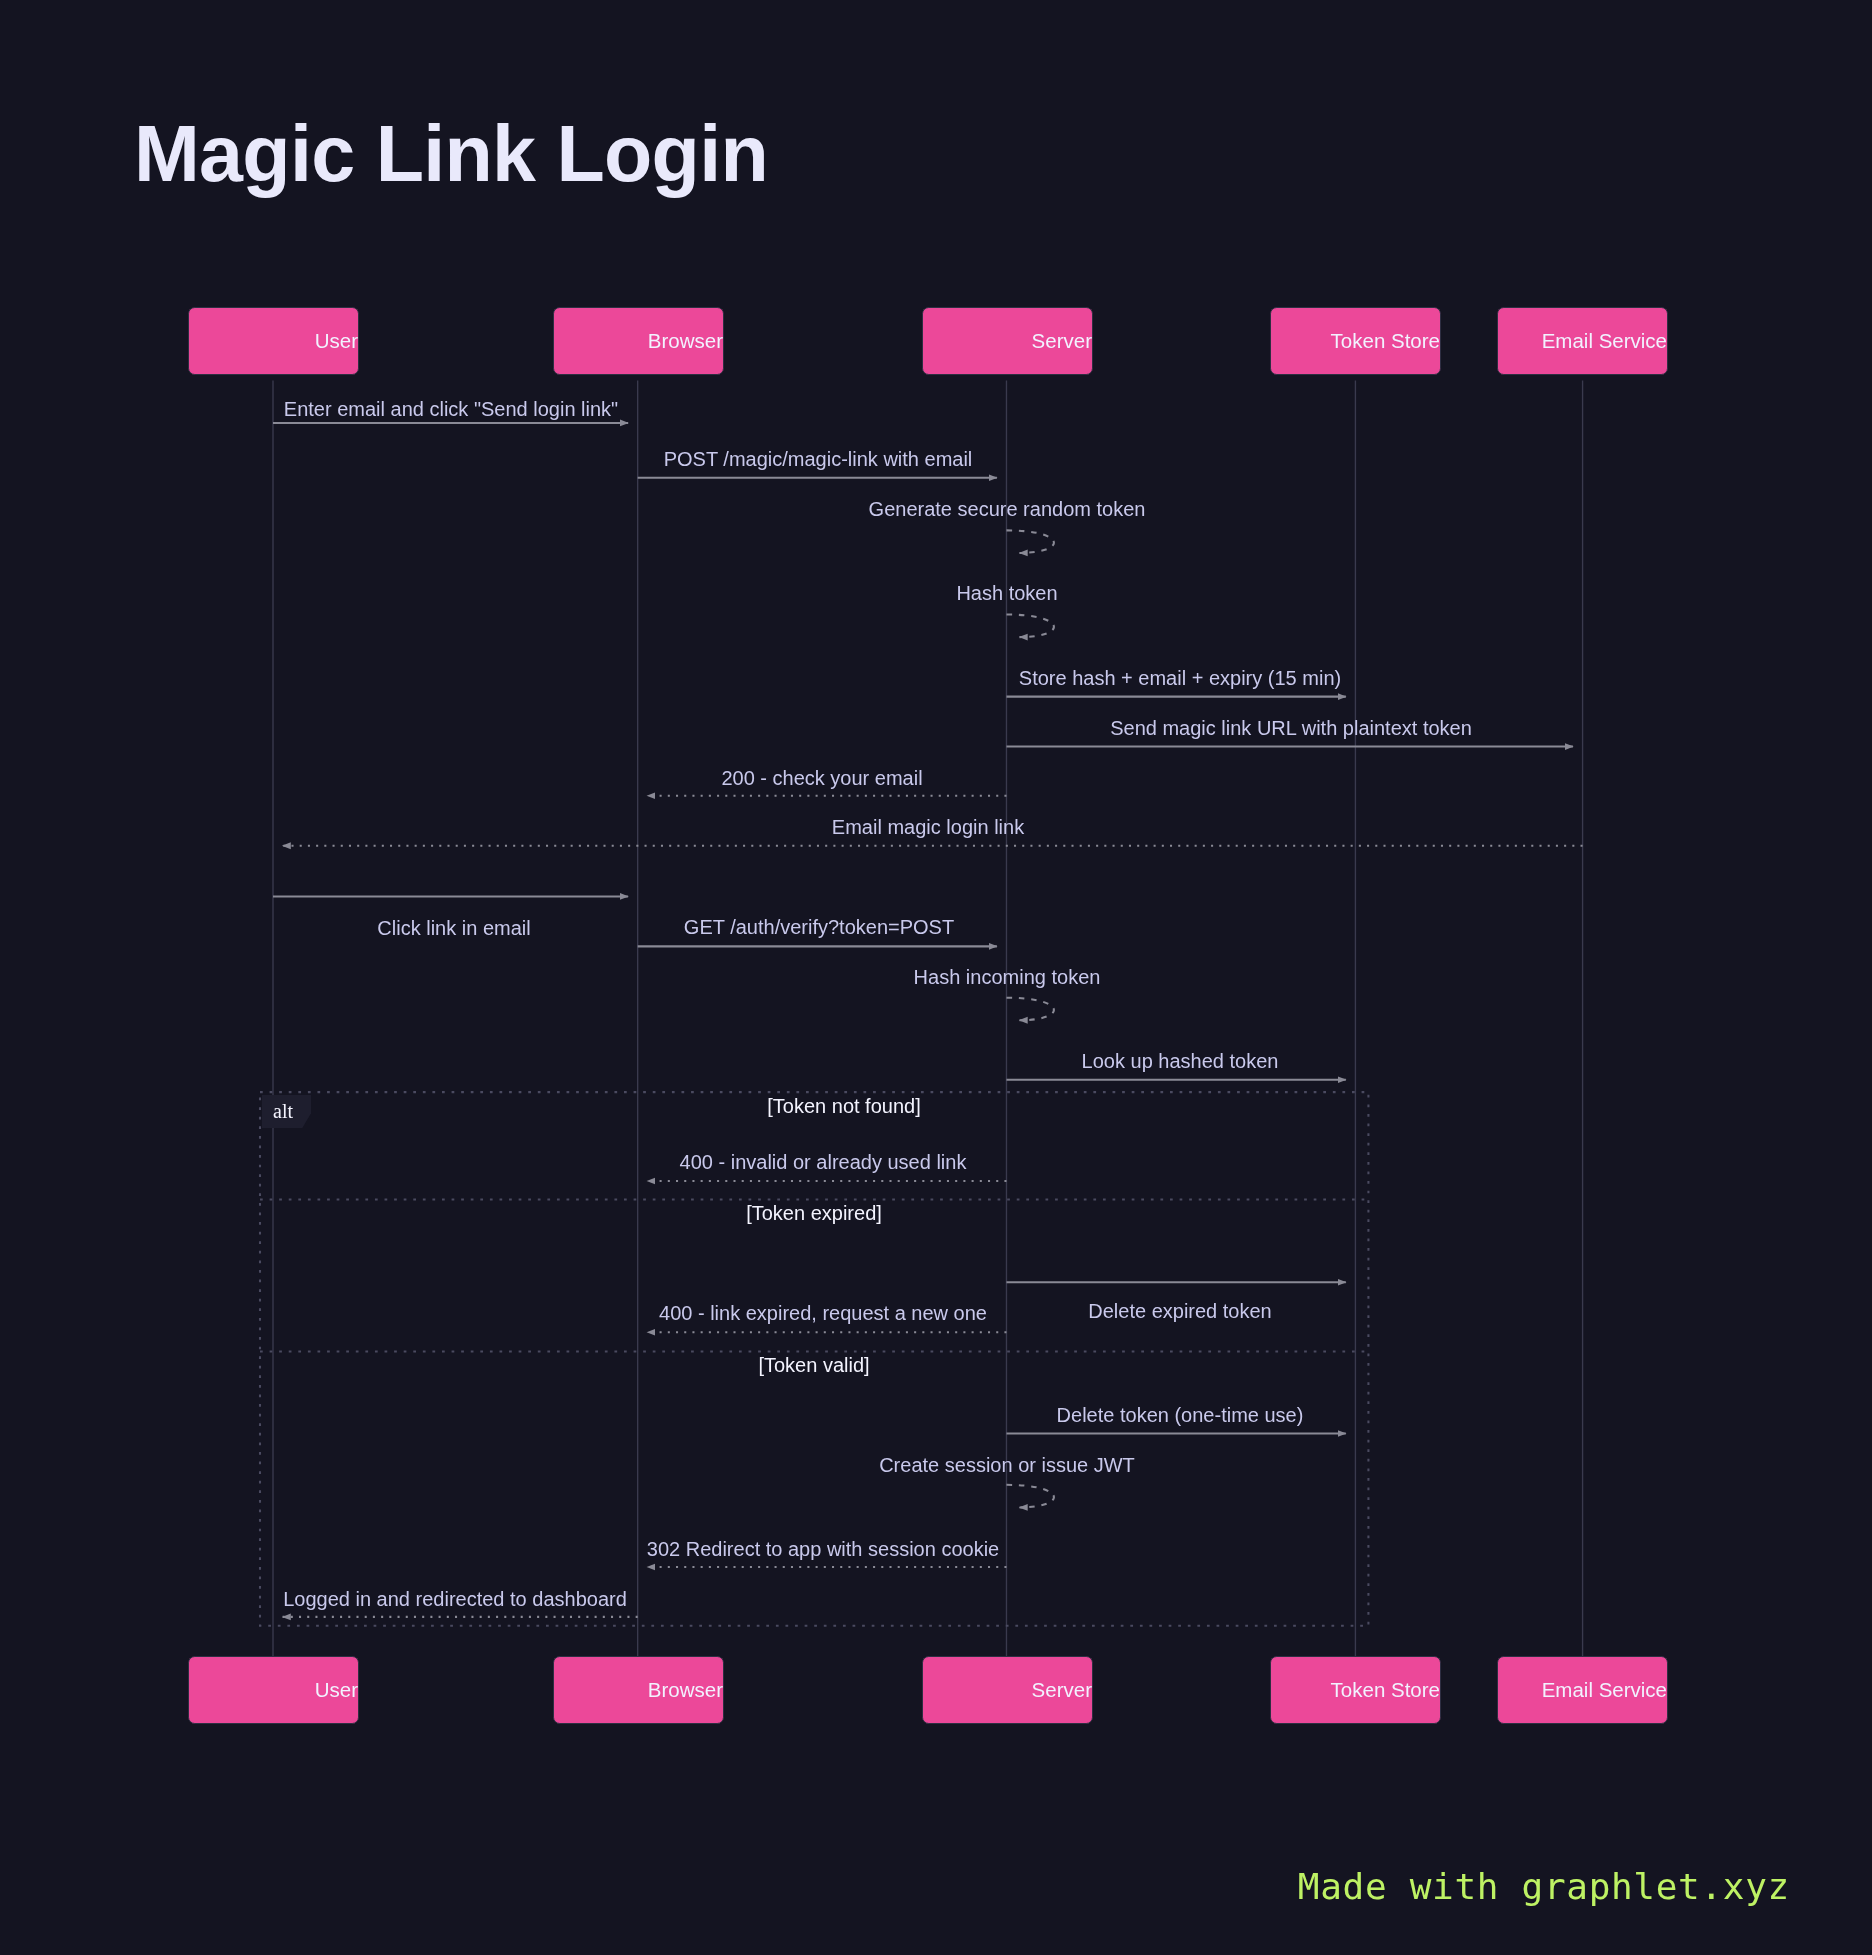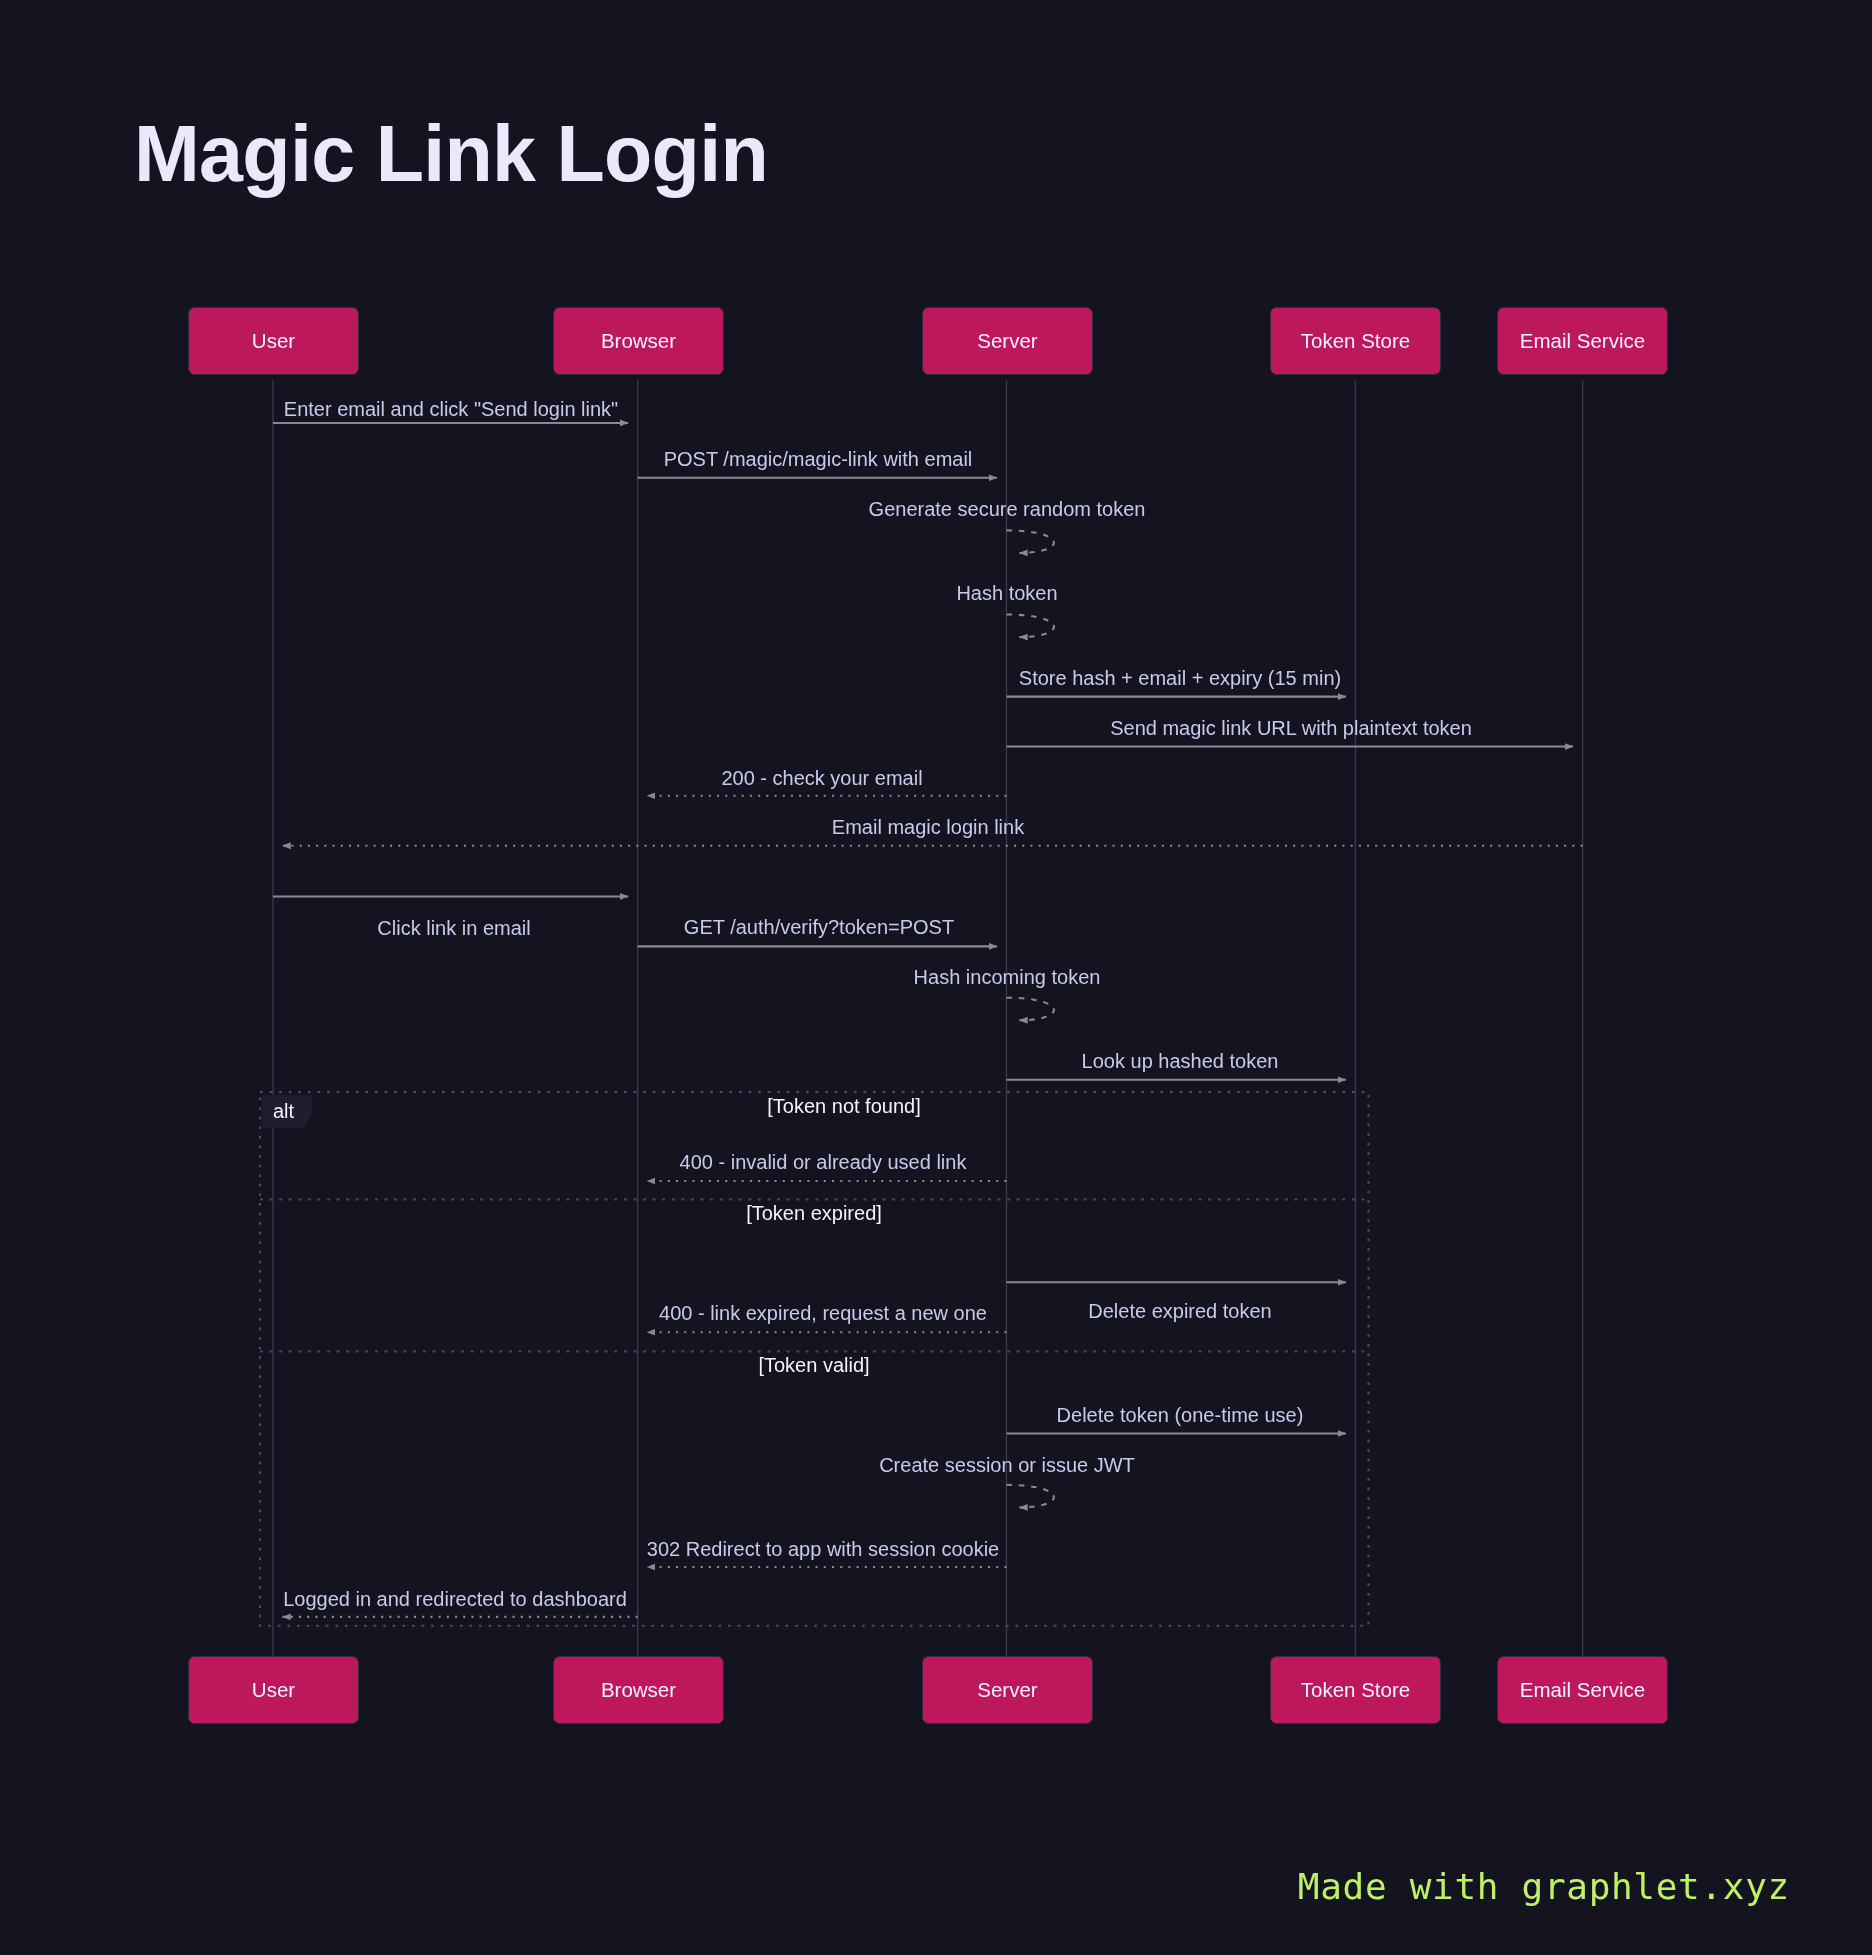--- a/index.html
+++ b/index.html
@@ -26,26 +26,26 @@
     top: 108px;
     font-size: 79px;
     font-weight: bold;
     color: #e9e9fb;
     letter-spacing: -0.7px;
     white-space: nowrap;
   }
   .pbox {
     position: absolute;
     box-sizing: border-box;
-    background: #be185d;
+    background: #ec4899;
     border: 1.4px solid #2e2e42;
     border-radius: 6.8px;
     display: flex;
     align-items: center;
-    justify-content: center;
+    justify-content: flex-end;
     color: #f2f2ff;
     font-size: 20.5px;
     white-space: nowrap;
   }
   .msg-label {
     position: absolute;
     color: #c9c9ec;
     font-size: 20px;
     white-space: nowrap;
     transform: translateX(-50%);
@@ -58,20 +58,21 @@
     transform: translateX(-50%);
   }
   .alt-tab {
     position: absolute;
     background: #1e1e2e;
     color: #f4f4ff;
     font-size: 20px;
     padding: 4.1px 18px 4.1px 11px;
     clip-path: polygon(0 0, 100% 0, 100% 55%, 82% 100%, 0 100%);
     line-height: 1.25;
+    font-family: Liberation Serif, serif;
   }
   .footer {
     position: absolute;
     right: 82px;
     bottom: 48px;
     font-family: "DejaVu Sans Mono", monospace;
     font-size: 36px;
     color: #bef264;
     white-space: nowrap;
     letter-spacing: 0.7px;

